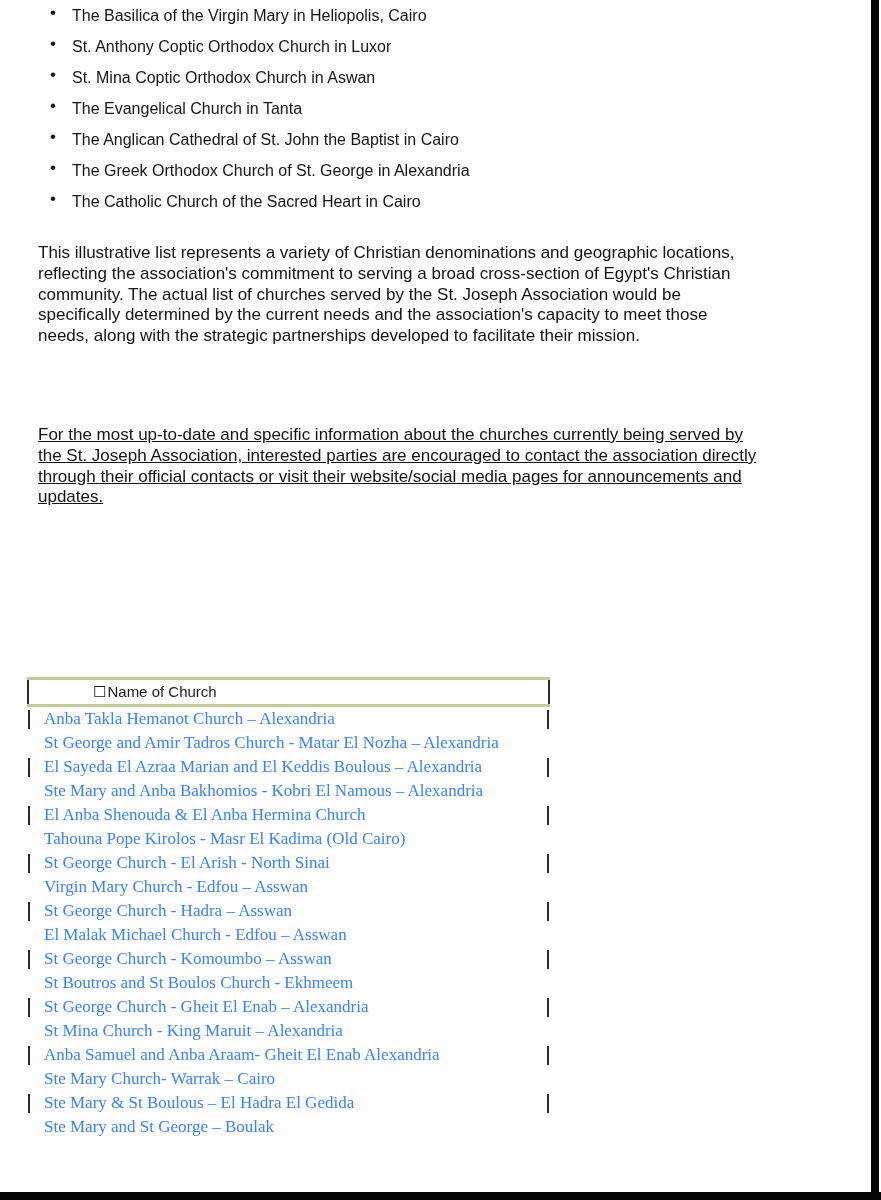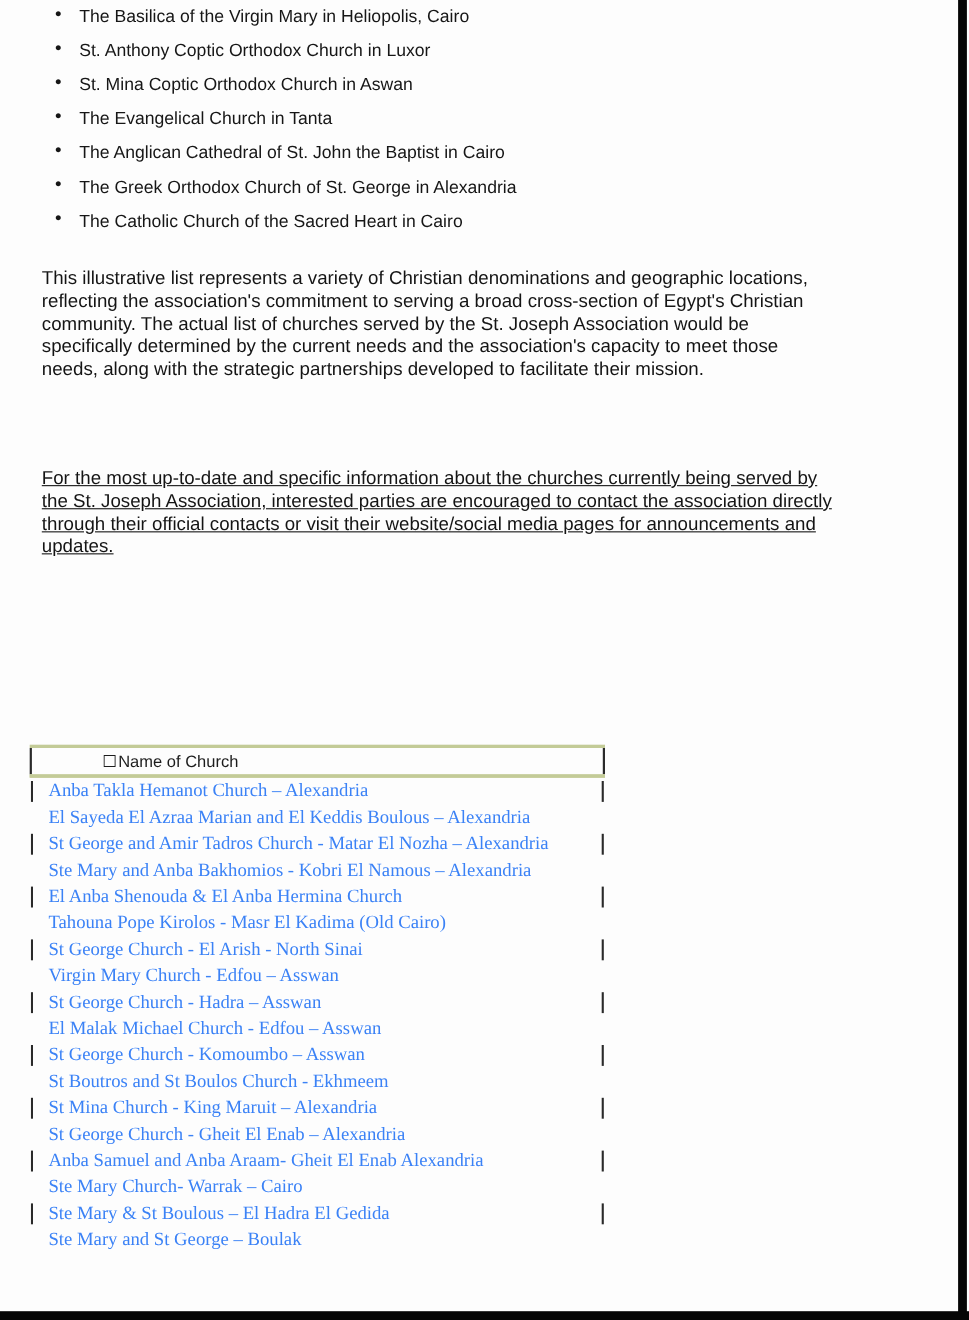--- a/index.html
+++ b/index.html
@@ -175,26 +175,26 @@
           <span class="hdr-checkbox">☐</span><span>Name of Church</span>
         </th>
       </tr>
     </thead>
     <tbody>
 
     <tr>
         <td>Anba Takla Hemanot Church – Alexandria</td>
       </tr>
         <tr>
+        <td>St George and Amir Tadros Church - Matar El Nozha – Alexandria</td>
+      </tr>
+        <tr>
         <td>El Sayeda El Azraa Marian and El Keddis Boulous – Alexandria</td>
       </tr>
         <tr>
-        <td>St George and Amir Tadros Church - Matar El Nozha – Alexandria</td>
-      </tr>
-        <tr>
         <td>Ste Mary and Anba Bakhomios - Kobri El Namous – Alexandria</td>
       </tr>
         <tr>
         <td>El Anba Shenouda &amp; El Anba Hermina Church</td>
       </tr>
         <tr>
         <td>Tahouna Pope Kirolos - Masr El Kadima (Old Cairo)</td>
       </tr>
         <tr>
         <td>St George Church - El Arish - North Sinai</td>
@@ -208,24 +208,24 @@
         <tr>
         <td>El Malak Michael Church - Edfou – Asswan</td>
       </tr>
         <tr>
         <td>St George Church - Komoumbo – Asswan</td>
       </tr>
         <tr>
         <td>St Boutros and St Boulos Church  - Ekhmeem</td>
       </tr>
         <tr>
+        <td>St George Church - Gheit El Enab – Alexandria</td>
+      </tr>
+        <tr>
         <td>St Mina Church - King Maruit – Alexandria</td>
-      </tr>
-        <tr>
-        <td>St George Church - Gheit El Enab – Alexandria</td>
       </tr>
         <tr>
         <td>Anba Samuel and Anba Araam- Gheit El Enab Alexandria</td>
       </tr>
         <tr>
         <td>Ste Mary Church- Warrak – Cairo</td>
       </tr>
         <tr>
         <td>Ste Mary &amp; St Boulous – El Hadra El Gedida</td>
       </tr>

